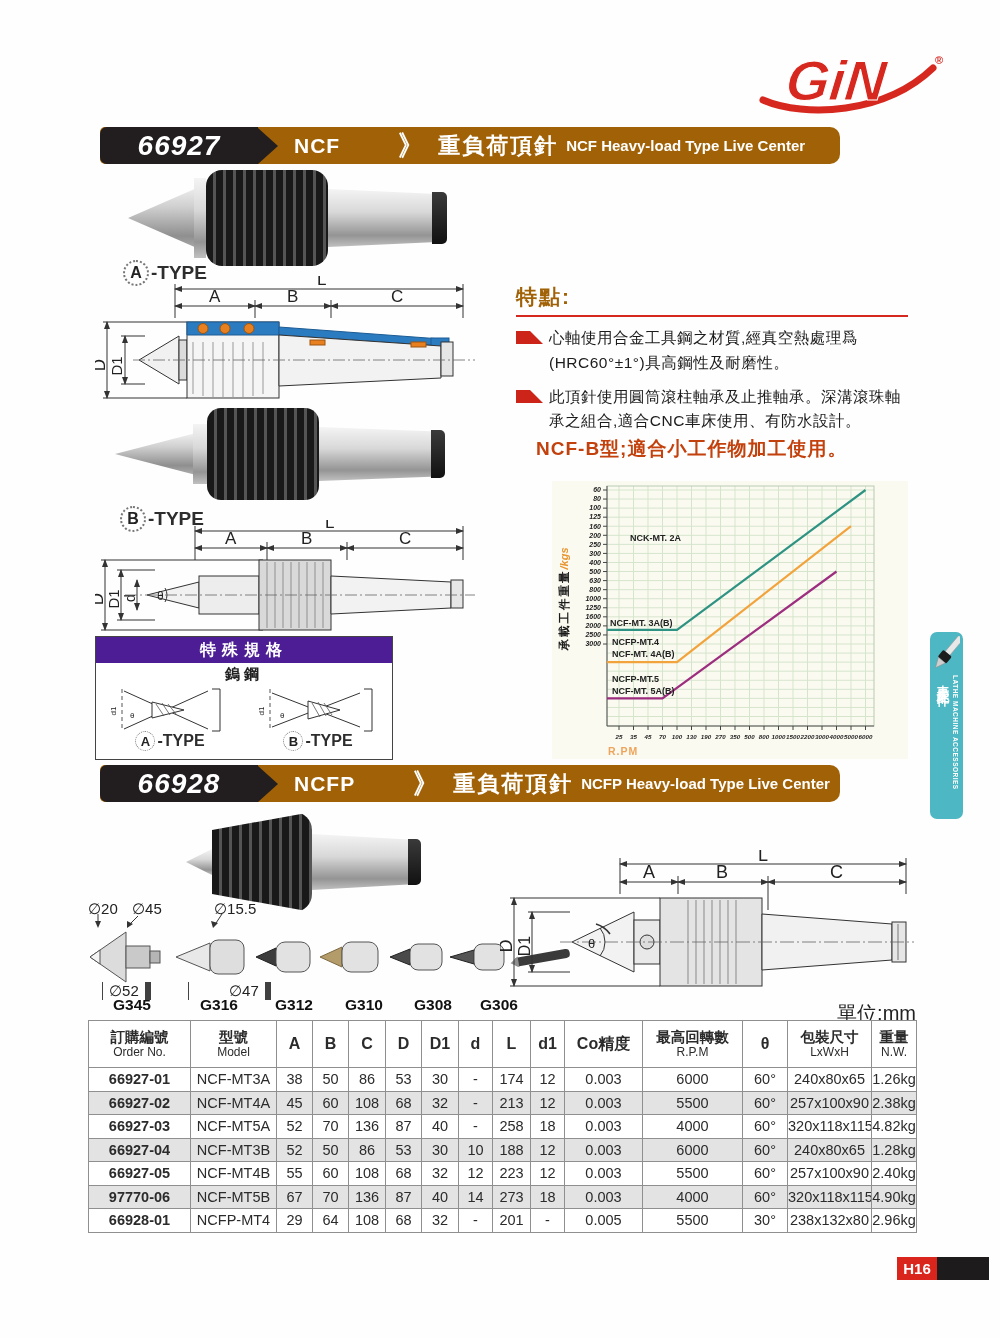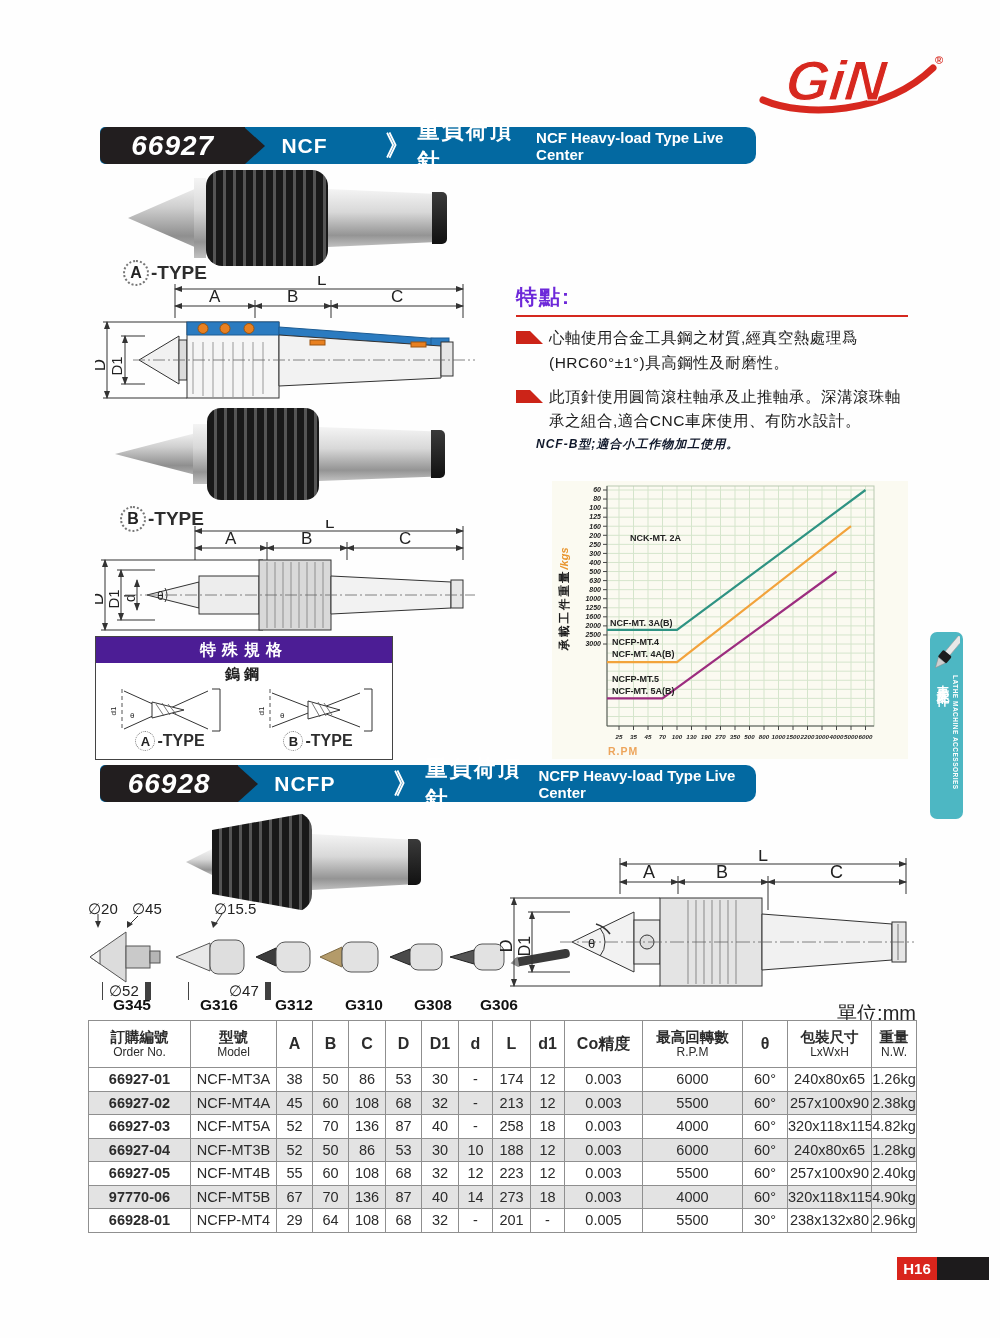--- a/index.html
+++ b/index.html
@@ -1,45 +1,45 @@
 <!DOCTYPE html>
 <html><head>
 <meta charset="utf-8">
 <style>
   html,body{margin:0;padding:0;background:#e8e8e8;font-family:"Liberation Sans",sans-serif;}
   #page{position:relative;width:1000px;height:1338px;background:#fefefe;margin:0 auto;overflow:hidden;}
   .abs{position:absolute;}
 
   
-  .banner{position:absolute;left:100px;width:656px;height:37px;background:#0369a1;border-radius:5px 10px 10px 5px;display:flex;align-items:center;color:#fff;}
+  .banner{position:absolute;left:100px;width:740px;height:37px;background:#a16207;border-radius:5px 10px 10px 5px;display:flex;align-items:center;color:#fff;}
   .banner-black{width:158px;height:37px;background:#221e1f;border-radius:7px 0 0 7px;display:flex;align-items:center;justify-content:center;}
   .banner-black span{font-size:28px;font-weight:bold;font-style:italic;letter-spacing:1px;}
   .banner-tri{width:0;height:0;border-top:18.5px solid transparent;border-bottom:18.5px solid transparent;border-left:20px solid #221e1f;}
   .banner-series{font-size:21px;font-weight:bold;margin-left:16px;letter-spacing:1px;}
   .banner-chev{font-size:24px;font-weight:bold;margin-left:58px;transform:scaleY(1.15);}
-  .banner-zh{font-size:22px;font-weight:bold;margin-left:8px;letter-spacing:2px;}
+  .banner-zh{font-size:22px;font-weight:bold;margin-left:16px;letter-spacing:2px;}
   .banner-en{font-size:15px;font-weight:bold;margin-left:8px;}
 
   
   .photo{position:absolute;display:flex;align-items:center;}
   .p-cone{background:linear-gradient(to bottom,#f5f5f5 0%,#cfcfcf 35%,#8f8f8f 75%,#b5b5b5 100%);}
   .p-body{background:repeating-linear-gradient(90deg,#191919 0 7px,#555 7px 10px);}
   .p-shank{background:linear-gradient(to bottom,#f4f4f4 0%,#d8d8d8 40%,#949494 80%,#c0c0c0 100%);}
   .p-cap{background:linear-gradient(to bottom,#3a3a3a,#111);}
 
   
   .type-label{position:absolute;display:flex;align-items:center;font-size:19px;color:#2d2d2d;font-weight:bold;}
   .circ{display:inline-flex;align-items:center;justify-content:center;width:22px;height:22px;border:2px dotted #777;border-radius:50%;font-weight:bold;font-size:16px;color:#222;margin-right:2px;}
 
   
   #features{position:absolute;left:516px;top:283px;width:392px;color:#1c1c1c;}
-  #features h3{margin:0;color:#6d28d9;font-size:21px;letter-spacing:2px;border-bottom:2px solid #d5281e;padding-bottom:4px;width:100%;}
+  #features h3{margin:0;color:#a16207;font-size:21px;letter-spacing:2px;border-bottom:2px solid #d5281e;padding-bottom:4px;width:100%;}
   .feat-item{display:flex;margin-top:9px;font-size:15.5px;line-height:1.6;letter-spacing:0.5px;}
   .feat-tri{flex:0 0 14px;width:0;height:0;border-bottom:13px solid #cc2418;border-right:13px solid transparent;margin:5px 6px 0 0;}
-  .feat-note{margin:2px 0 0 20px;color:#0f172a;font-size:12px;letter-spacing:1px;font-weight:bold;font-style:italic;}
+  .feat-note{margin:2px 0 0 20px;color:#c2410c;font-size:19px;letter-spacing:1px;font-weight:bold;}
 
   
   #special{position:absolute;left:95px;top:636px;width:296px;height:122px;border:1px solid #444;background:#fff;}
   #special .sp-head{height:26px;background:#4c1d95;color:#fff;display:flex;align-items:center;justify-content:center;font-size:16px;font-weight:bold;letter-spacing:6px;}
   #special .sp-mat{text-align:center;font-size:15px;font-weight:bold;letter-spacing:4px;margin-top:2px;color:#222;}
   .sp-row{display:flex;justify-content:space-around;margin-top:1px;}
   .sp-lbls{display:flex;justify-content:space-around;margin-top:-4px;}
   .sp-lbls .type-inline{display:flex;align-items:center;font-size:16px;font-weight:bold;color:#2d2d2d;}
   .sp-lbls .circ{width:18px;height:18px;font-size:13px;border-width:1.5px;}
 

